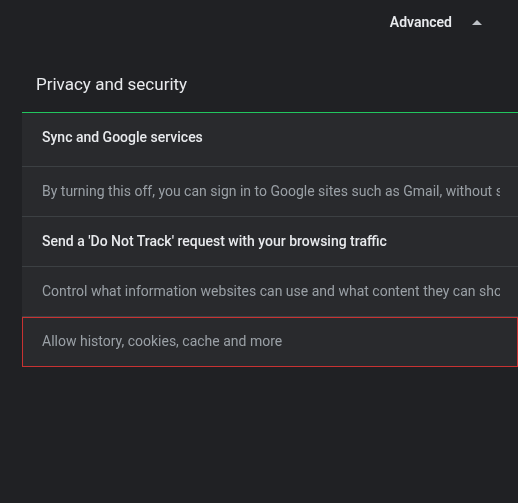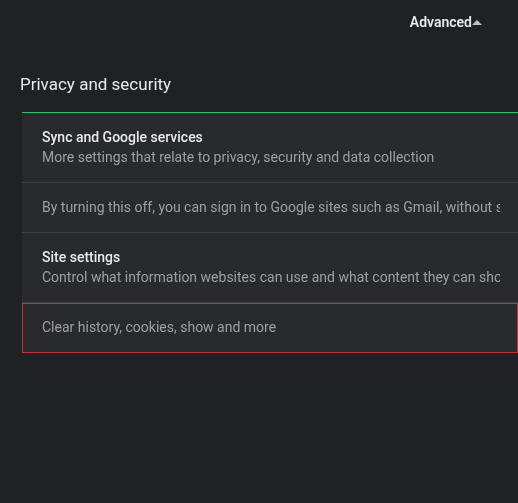--- a/index.html
+++ b/index.html
@@ -9,38 +9,39 @@
       width: 518px;
       height: 503px;
       overflow: hidden;
       color: #e8eaed;
     }
     .advanced-bar {
       display: flex;
       justify-content: flex-end;
       align-items: center;
       padding: 14px 36px 14px 0;
+      gap: 20px;
     }
     .advanced-label {
       font-size: 14px;
       font-weight: 600;
       color: #e8eaed;
     }
     .chevron-up {
       width: 0;
       height: 0;
       border-left: 5px solid transparent;
       border-right: 5px solid transparent;
       border-bottom: 5px solid #bdc1c6;
     }
     .section-title {
       font-size: 17px;
       font-weight: 400;
       color: #e8eaed;
-      padding: 30px 0 18px 20px;
+      padding: 30px 0 18px 36px;
     }
     .settings-list {
       margin-left: 22px;
       border-top: 1px solid #22c55e;
     }
     .settings-item {
       background: #292a2d;
       padding: 16px 18px 17px 20px;
       border-bottom: 1px solid #3c4043;
       cursor: pointer;
@@ -73,30 +74,31 @@
   <span class="advanced-label">Advanced</span>
   <span class="chevron-up"></span>
 </div>
 
 <div class="section-title">Privacy and security</div>
 
 <div class="settings-list">
 
   <div class="settings-item">
     <div class="item-title">Sync and Google services</div>
-    <div class="item-desc">More settings that relate to privacy, security and data collection</div>
   </div>
 
   <div class="settings-item">
     <div class="item-desc">By turning this off, you can sign in to Google sites such as Gmail, without signing in to Chrome</div>
   </div>
 
+  <div class="settings-item single-line">
+    <div class="item-title">Send a 'Do Not Track' request with your browsing traffic</div>
+  </div>
 
   <div class="settings-item">
-    <div class="item-title">Site settings</div>
     <div class="item-desc">Control what information websites can use and what content they can show you</div>
   </div>
 
   <div class="settings-item highlighted">
-    <div class="item-desc">Clear history, cookies, show and more</div>
+    <div class="item-desc">Allow history, cookies, cache and more</div>
   </div>
 
 </div>
 
 </body></html>

